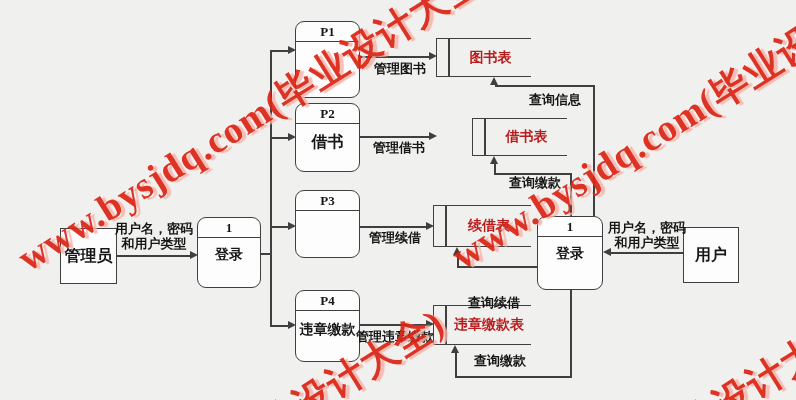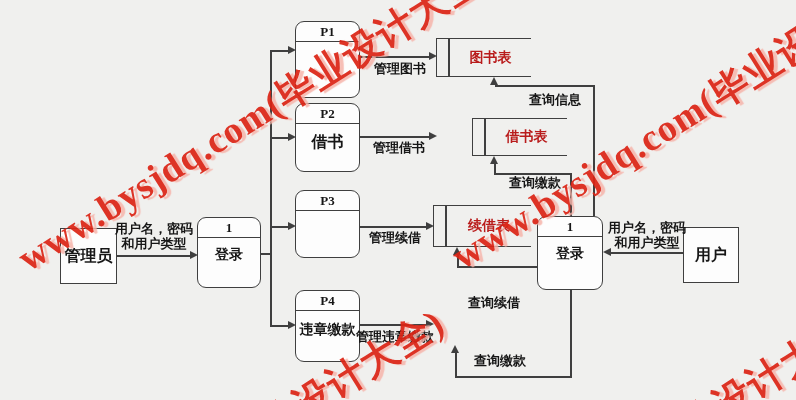--- a/index.html
+++ b/index.html
@@ -86,20 +86,24 @@
     <div class="slabel">图书表</div>
   </div>
   <div class="store" style="left:436px;top:118px;width:95px;height:38px;margin-left:36px;">
     <div class="inner"></div>
     <div class="slabel">借书表</div>
   </div>
   <div class="store" style="left:433px;top:205px;width:98px;height:42px;">
     <div class="inner"></div>
     <div class="slabel">续借表</div>
   </div>
+  <div class="store" style="left:433px;top:305px;width:98px;height:40px;">
+    <div class="inner"></div>
+    <div class="slabel">违章缴款表</div>
+  </div>
 
   <div class="hline" style="left:117px;top:255px;width:73px;"></div>
   <div class="arr arr-r" style="left:190px;top:251px;"></div>
 
   <div class="hline" style="left:261px;top:253px;width:10px;"></div>
   <div class="vline" style="left:270px;top:50px;height:276px;"></div>
   <div class="hline" style="left:270px;top:50px;width:18px;"></div>
   <div class="arr arr-r" style="left:288px;top:46px;"></div>
   <div class="hline" style="left:270px;top:137px;width:18px;"></div>
   <div class="arr arr-r" style="left:288px;top:133px;"></div>

